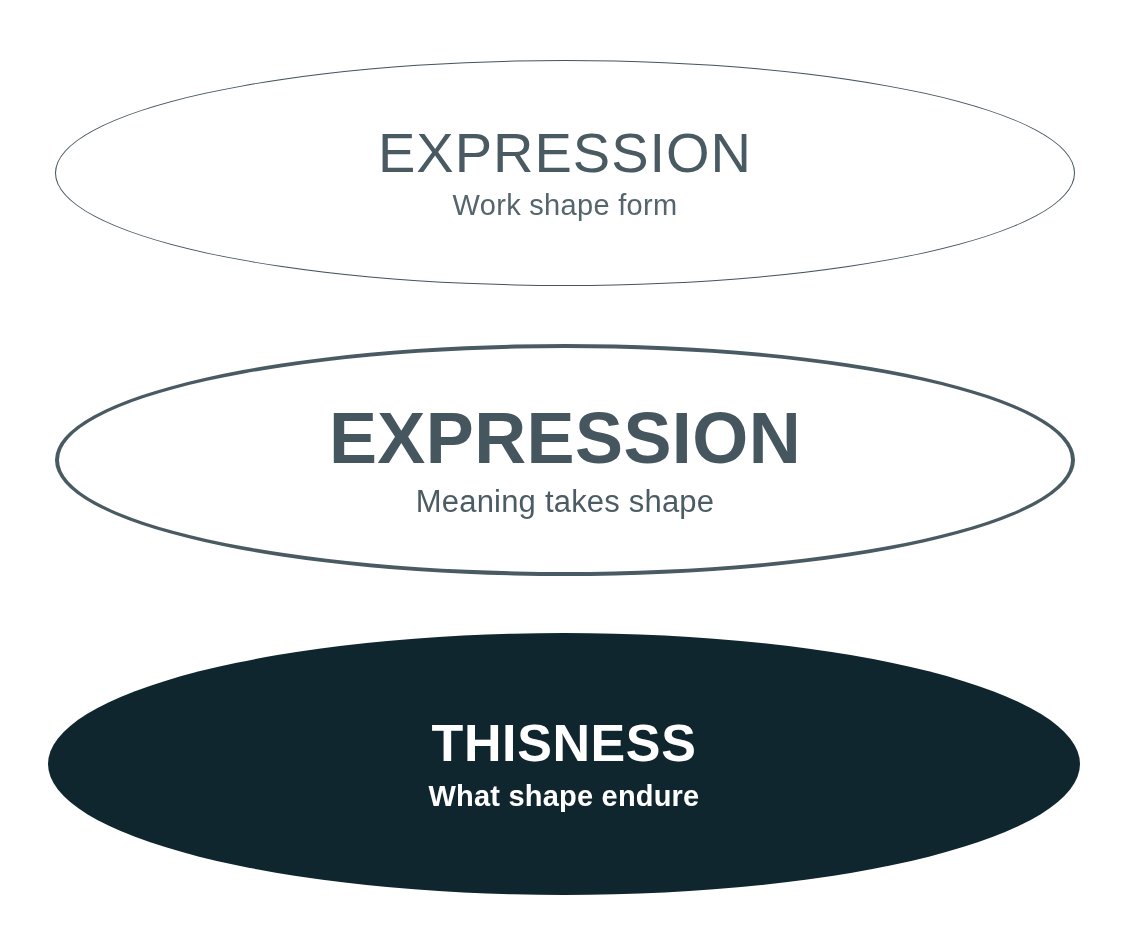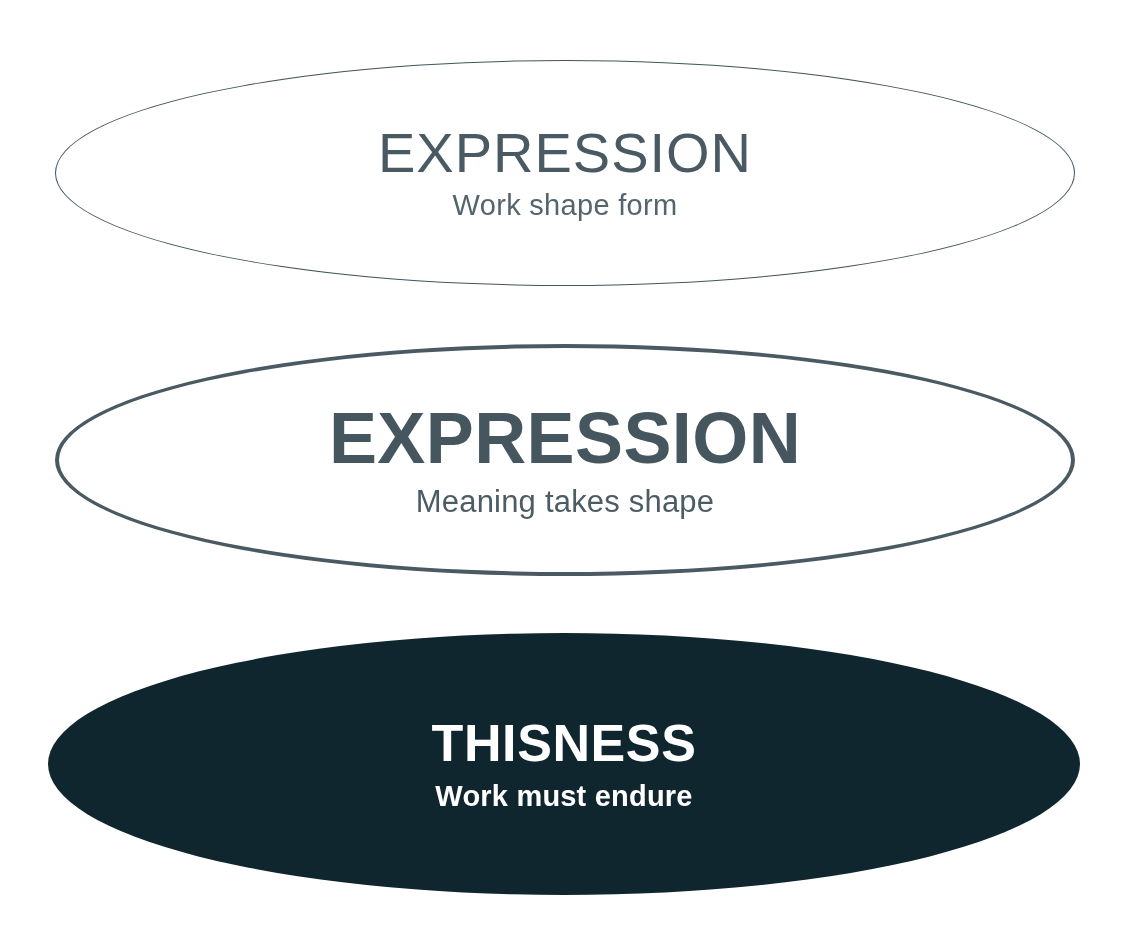--- a/index.html
+++ b/index.html
@@ -115,16 +115,16 @@
     <div class="layer-subtitle">Work shape form</div>
   </div>
 
   <div class="layer layer-expression">
     <div class="layer-title">EXPRESSION</div>
     <div class="layer-subtitle">Meaning takes shape</div>
   </div>
 
   <div class="layer layer-thisness">
     <div class="layer-title">THISNESS</div>
-    <div class="layer-subtitle">Work must endure</div>
+    <div class="layer-subtitle">What shape endure</div>
   </div>
 
 </div>
 
 </body></html>

